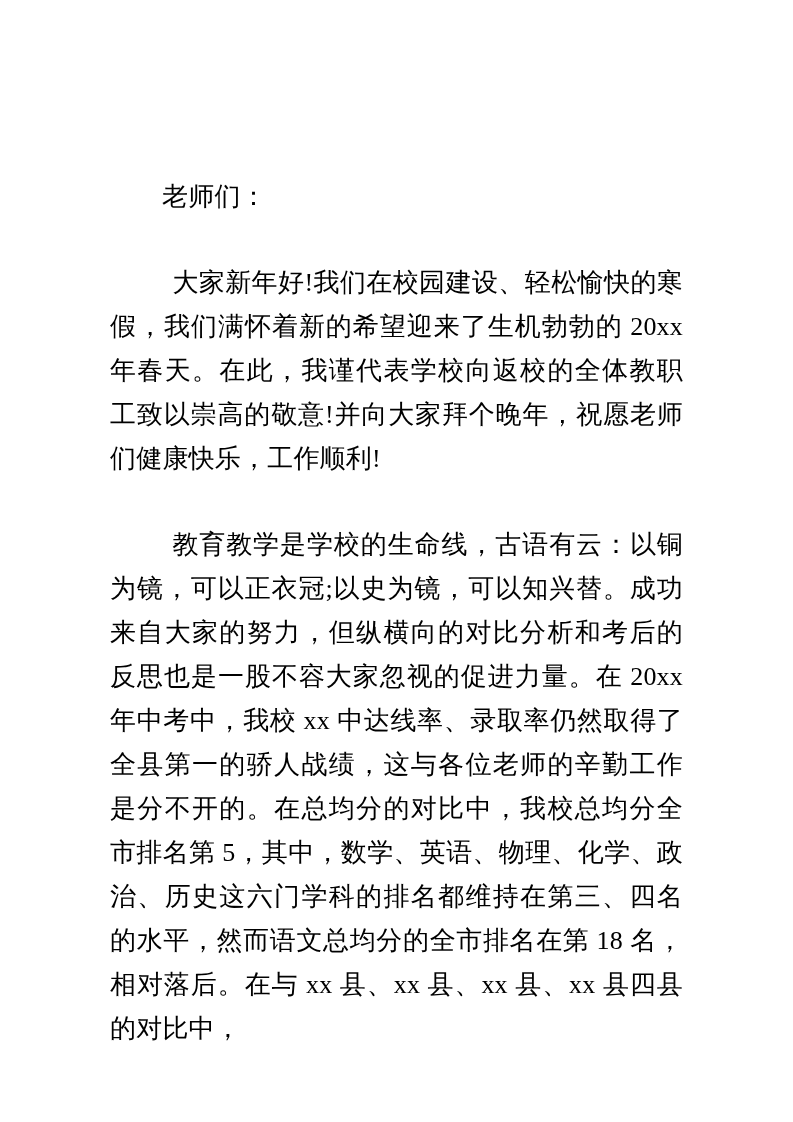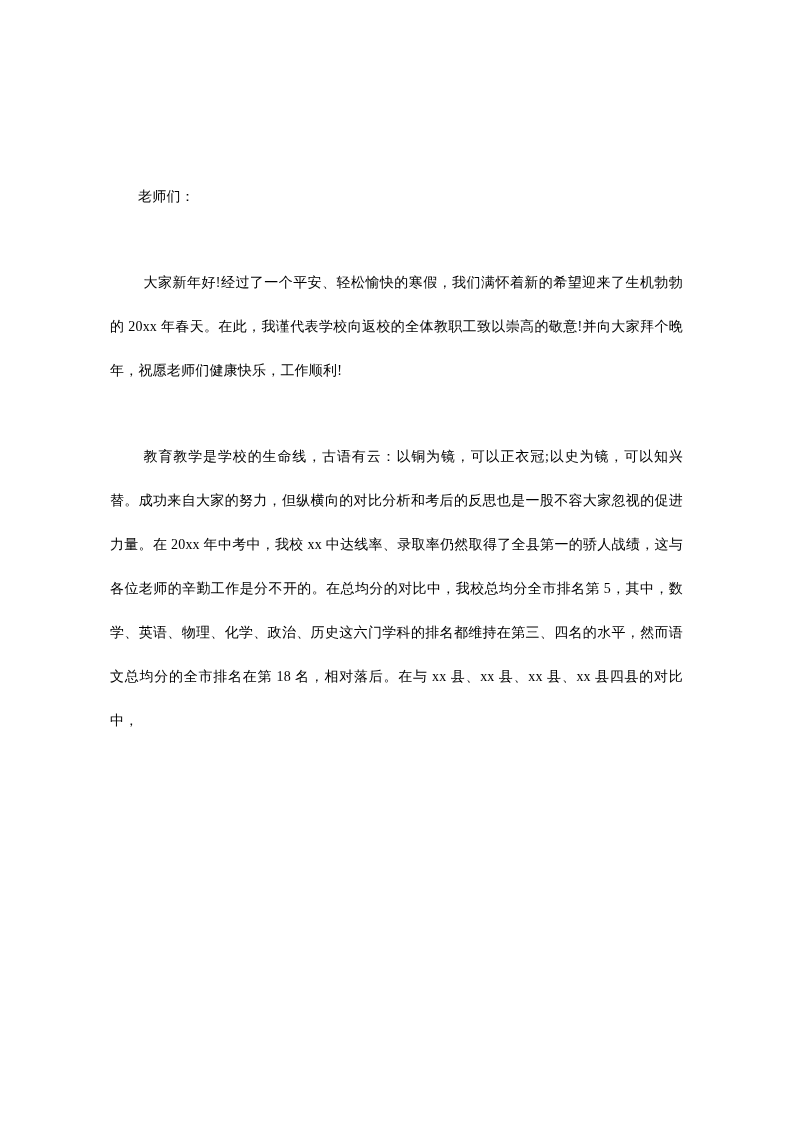--- a/index.html
+++ b/index.html
@@ -16,21 +16,21 @@
   }
   .page {
     position: relative;
     width: 793px;
     height: 1122px;
     box-sizing: border-box;
     padding: 175px 110px 60px 110px;
     background: #ffffff;
   }
   .doc-body {
-    font-size: 14px;
+    font-size: 26px;
     line-height: 44px;
     text-align: justify;
     text-justify: inter-ideograph;
     letter-spacing: 0.2px;
   }
   .para {
     margin: 0 0 0 0;
   }
   .salutation {
     margin: 0 0 42px 0;
@@ -43,16 +43,16 @@
   .indented.last {
     margin-bottom: 0;
   }
 </style>
 </head>
 <body>
 
 <div class="page">
   <div class="doc-body">
     <p class="para salutation">老师们：</p>
-    <p class="para indented">大家新年好!经过了一个平安、轻松愉快的寒假，我们满怀着新的希望迎来了生机勃勃的 20xx 年春天。在此，我谨代表学校向返校的全体教职工致以崇高的敬意!并向大家拜个晚年，祝愿老师们健康快乐，工作顺利!</p>
+    <p class="para indented">大家新年好!我们在校园建设、轻松愉快的寒假，我们满怀着新的希望迎来了生机勃勃的 20xx 年春天。在此，我谨代表学校向返校的全体教职工致以崇高的敬意!并向大家拜个晚年，祝愿老师们健康快乐，工作顺利!</p>
     <p class="para indented last">教育教学是学校的生命线，古语有云：以铜为镜，可以正衣冠;以史为镜，可以知兴替。成功来自大家的努力，但纵横向的对比分析和考后的反思也是一股不容大家忽视的促进力量。在 20xx 年中考中，我校 xx 中达线率、录取率仍然取得了全县第一的骄人战绩，这与各位老师的辛勤工作是分不开的。在总均分的对比中，我校总均分全市排名第 5，其中，数学、英语、物理、化学、政治、历史这六门学科的排名都维持在第三、四名的水平，然而语文总均分的全市排名在第 18 名，相对落后。在与 xx 县、xx 县、xx 县、xx 县四县的对比中，</p>
   </div>
 </div>
 
 </body></html>

